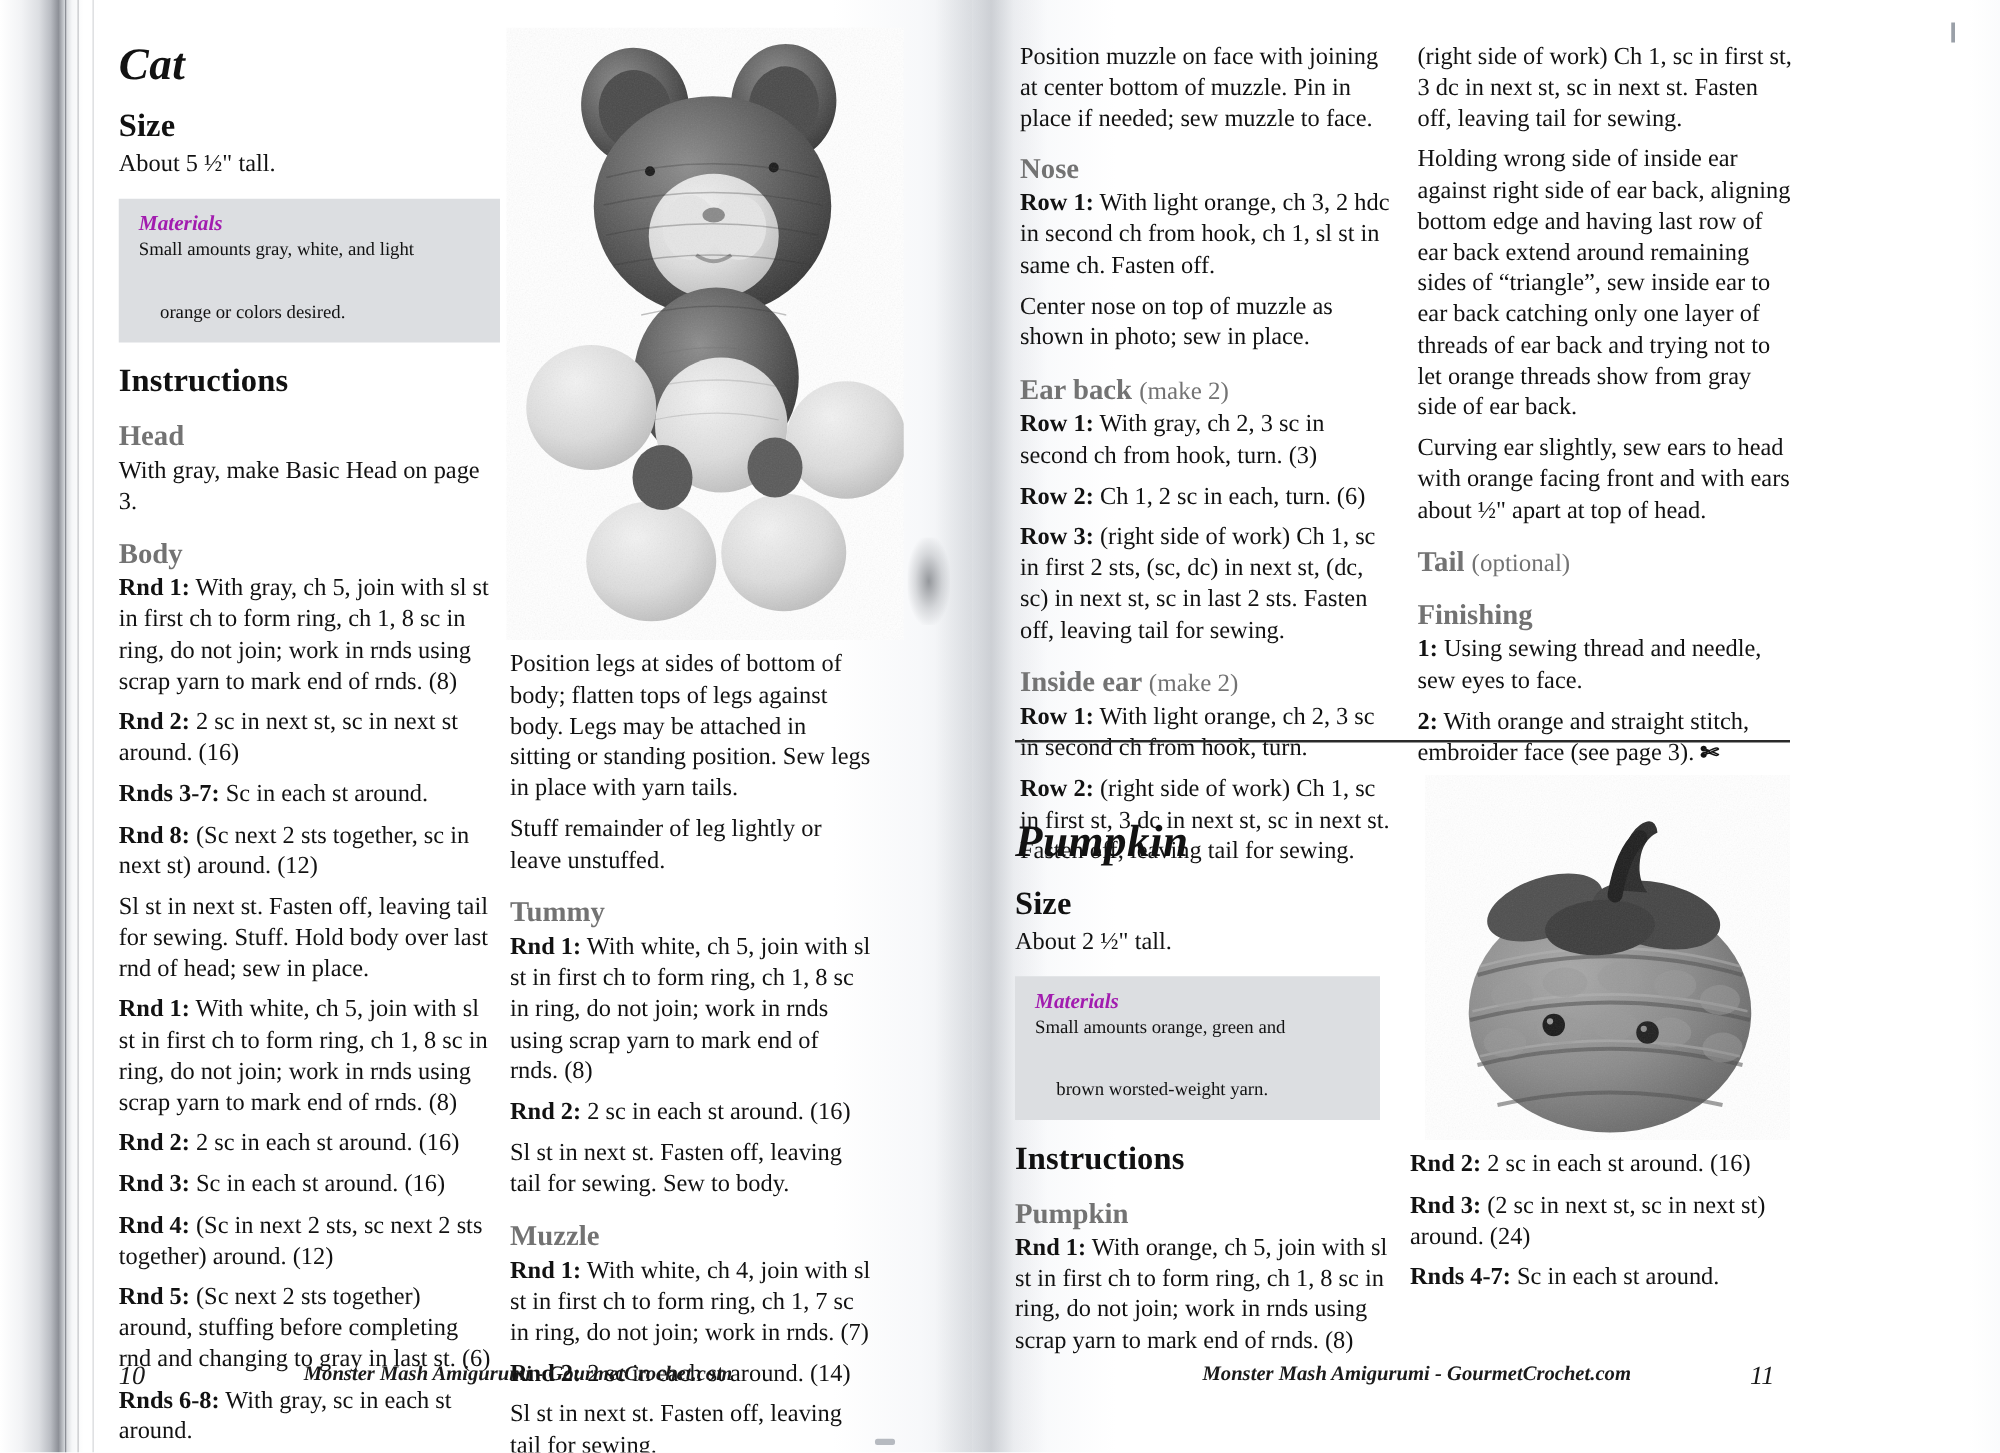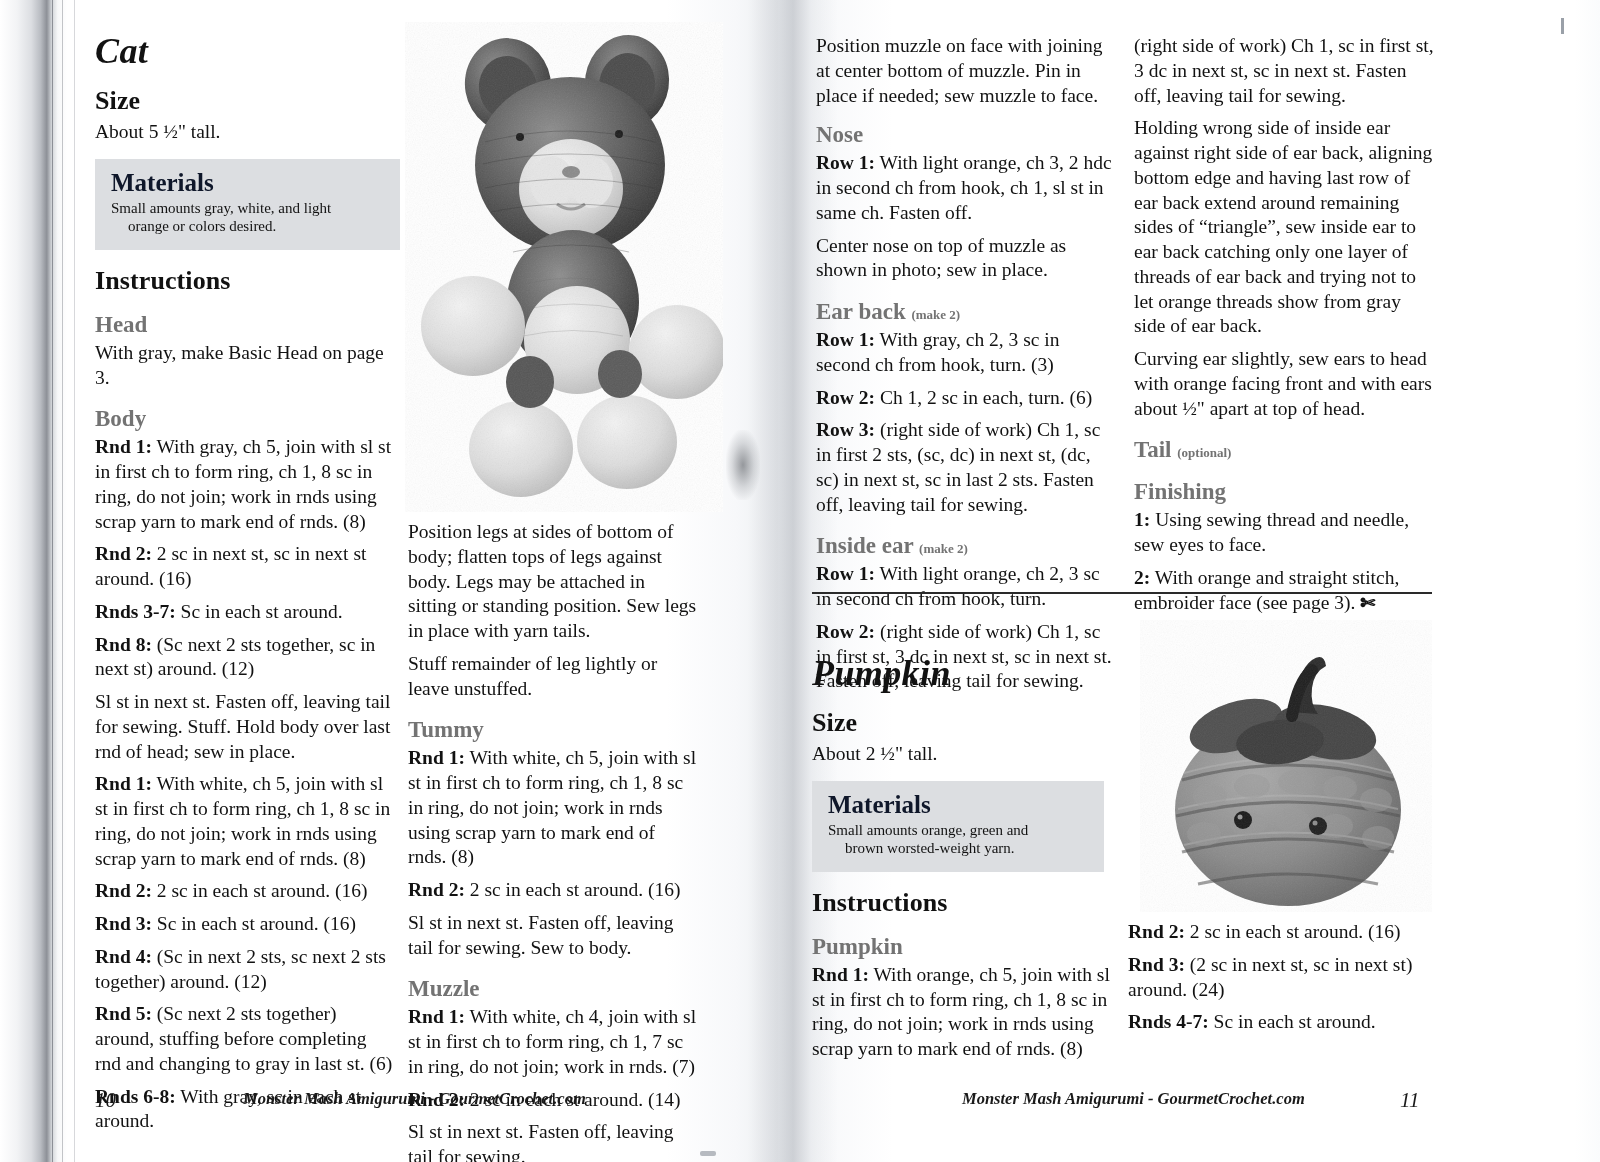--- a/index.html
+++ b/index.html
@@ -35,30 +35,30 @@
   .c10b{left:408px;top:520px;width:290px;}
   .c11a{left:816px;top:34px;width:298px;}
   .c11b{left:1134px;top:34px;width:300px;}
   .c11c{left:812px;top:652px;width:300px;}
   .c11d{left:1128px;top:920px;width:300px;}
 
   h1.title{font-style:italic;font-weight:700;font-size:36px;margin:0 0 14px 0;
      letter-spacing:.4px;color:#121212;}
   h2.sec{font-weight:700;font-size:26px;margin:0 0 4px 0;color:#111;letter-spacing:.1px;}
   h3.sub{font-weight:700;font-size:23px;margin:16px 0 3px 0;color:#737373;}
-  h3.sub .paren{font-size:13px;font-weight:700;margin-top:40px;}
+  h3.sub .paren{font-size:20px;font-weight:400;margin-top:40px;}
   p{margin:0 0 8px 0;font-size:19.5px;line-height:1.27;color:#121212;text-align:left;}
   p b{font-weight:700;}
   .tight{margin-bottom:7px;}
 
   .materials{background:#dcdee1;padding:10px 16px 14px 16px;margin:14px 0 10px 0;
      box-sizing:border-box;}
-  .materials h2{font-weight:700;font-size:25px;margin:0 0 2px 0;color:#0f172a;}
+  .materials h2{font-weight:700;font-size:17px;margin:0 0 2px 0;color:#a21caf;font-style:italic;}
   .materials p{font-size:15px;line-height:1.24;margin:0;text-indent:0;}
-  .materials p span.i2{display:block;padding-left:17px;}
+  .materials p span.i2{display:block;padding-left:17px;margin-top:32px;}
   .m10{width:305px;}
   .m11{width:292px;}
 
   .rule{position:absolute;left:812px;top:592px;width:620px;height:2px;background:#2a2a2a;}
 
   
   .footer{position:absolute;font-style:italic;font-size:21px;color:#1a1a1a;white-space:nowrap;}
   .fl-num{left:95px;top:1088px;font-weight:400;}
   .fl-txt{left:243px;top:1089px;font-weight:700;font-size:16.5px;}
   .fr-txt{left:962px;top:1089px;font-weight:700;font-size:16.5px;}

